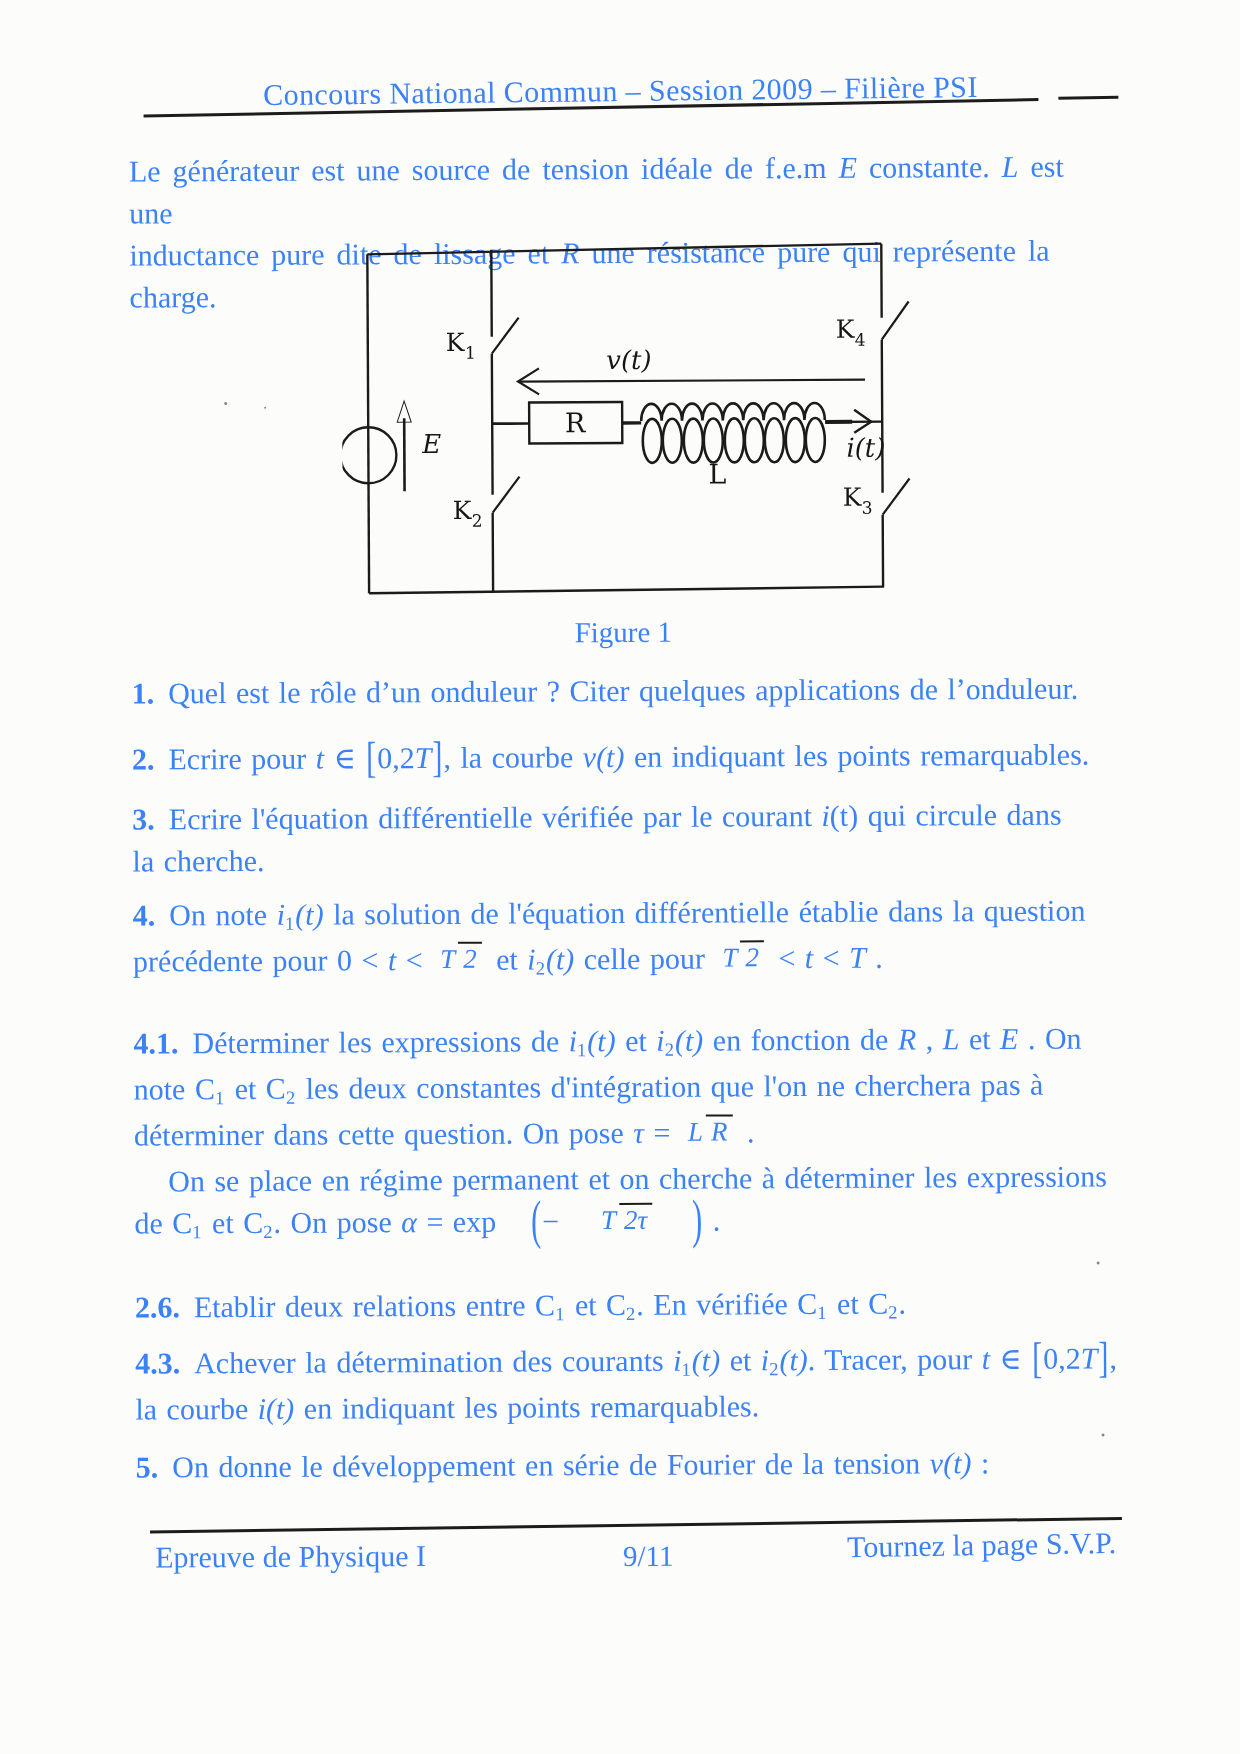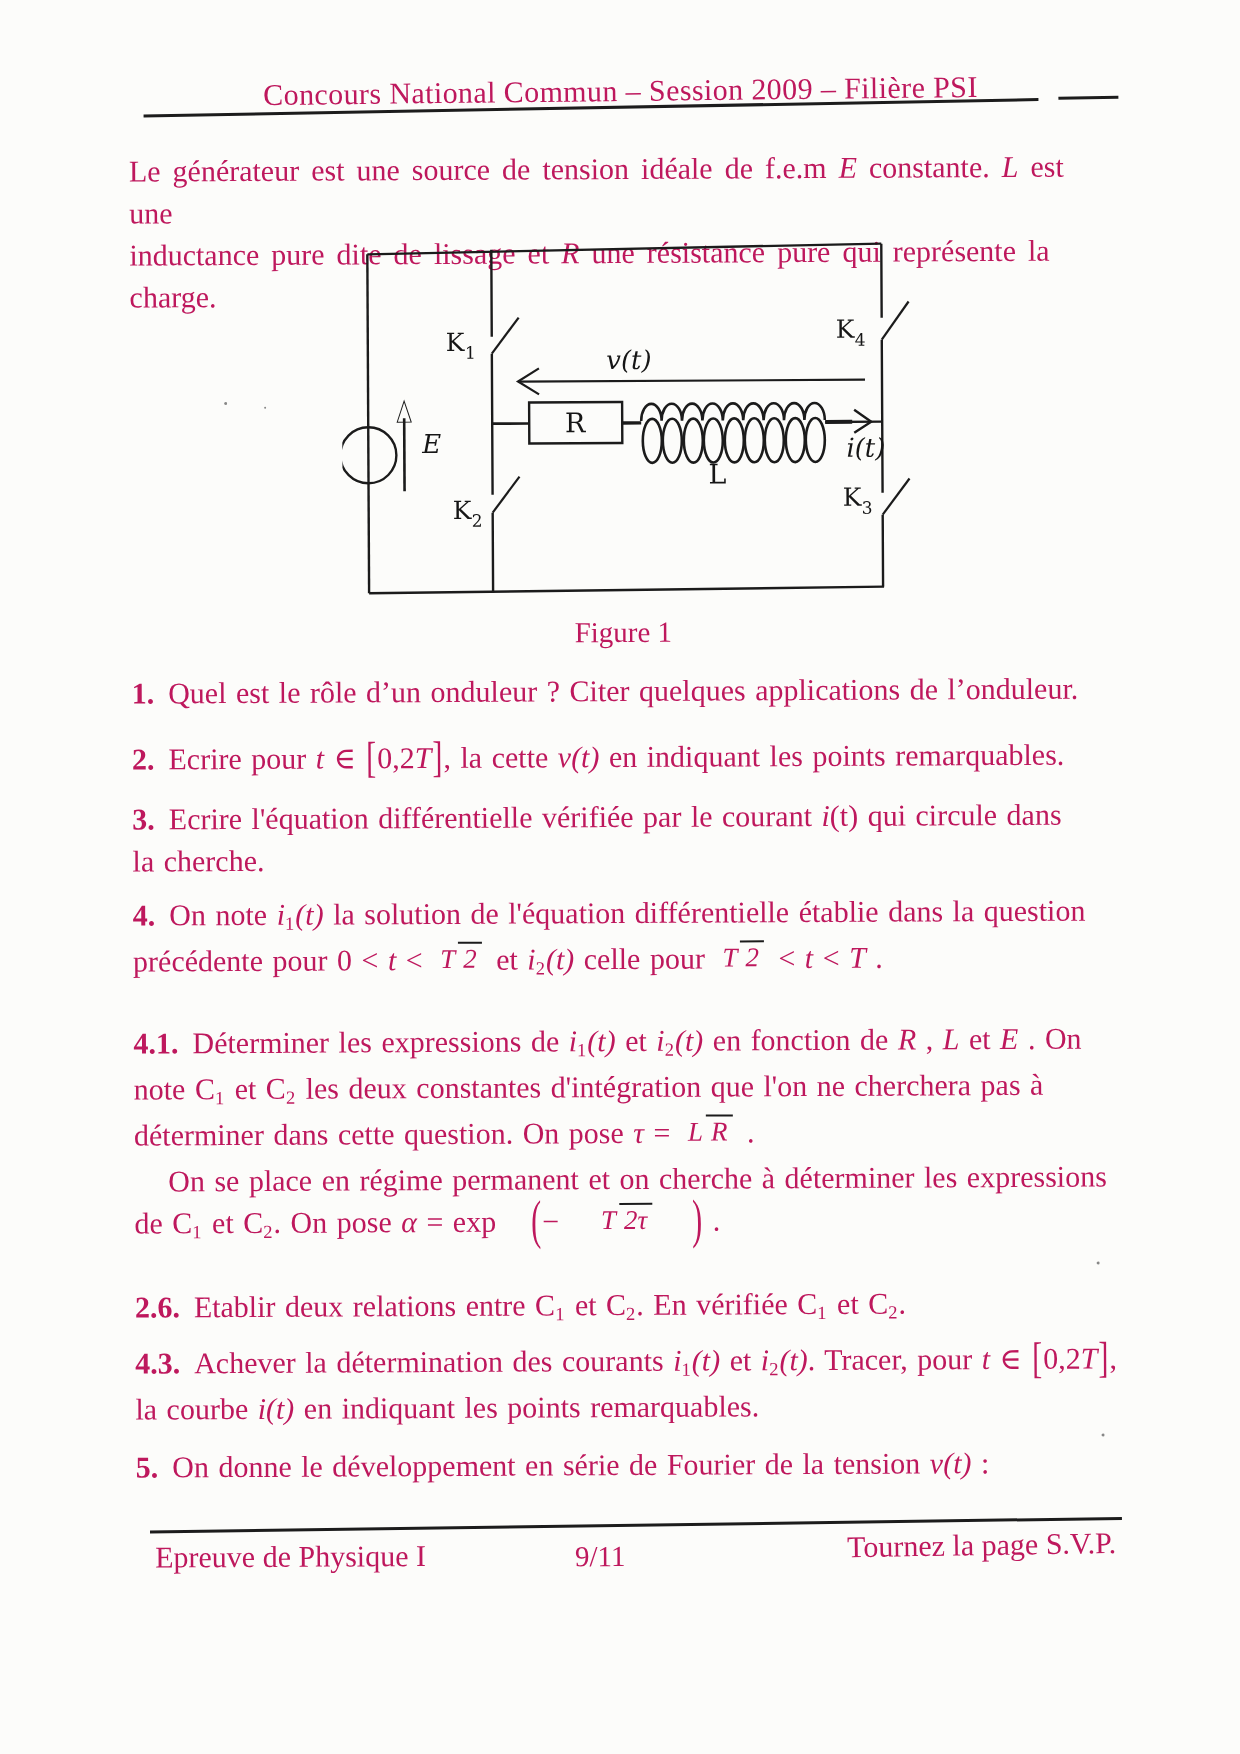--- a/index.html
+++ b/index.html
@@ -1,18 +1,18 @@
 <!DOCTYPE html>
 <html><head>
 <meta charset="utf-8">
 <style>
   html,body{margin:0;padding:0;background:#9a9a9a;}
   .page{
     position:relative;width:1240px;height:1754px;margin:0 auto;
-    background:#fcfcfa;color:#be185d;
+    background:#fcfcfa;color:#3b82f6;
     font-family:"Liberation Serif","DejaVu Serif",serif;
     overflow:hidden;
   }
   .rot{transform:rotate(-0.3deg);transform-origin:50% 50%;}
   .abs{position:absolute;}
   .header-title{
     top:74px;left:0;width:100%;text-align:center;
     font-size:30px;letter-spacing:0.4px;transform:rotate(-0.35deg);
   }
   .header-rule-wrap{top:112px;left:143px;width:975px;height:6px;transform:rotate(-0.75deg);transform-origin:0 50%;}
@@ -37,21 +37,21 @@
   .figure-caption{top:616px;left:0;width:1240px;text-align:center;font-size:29px;}
   .circuit{top:240px;left:340px;}
   .circuit path,.circuit line,.circuit ellipse,.circuit circle{stroke:#1b1b1b;fill:none;}
   .circuit text{fill:#161616;font-family:"DejaVu Serif","Liberation Serif",serif;}
   .t-main{font-size:25px;}
   .t-sub{font-size:17px;}
   .t-math{font-size:26px;font-style:italic;}
   .t-plain{font-size:27px;}
   .footer-rule{top:1528px;left:142px;width:972px;height:3px;background:#1c1c1c;transform:rotate(-0.5deg);transform-origin:0 50%;}
   .footer-left{top:1538px;left:147px;font-size:30px;}
-  .footer-center{top:1540px;left:512px;width:160px;text-align:center;font-size:29px;}
+  .footer-center{top:1540px;left:560px;width:160px;text-align:center;font-size:29px;}
   .footer-right{top:1530px;right:132px;font-size:30px;transform:rotate(-0.6deg);}
   .speck{position:absolute;background:#555;border-radius:50%;opacity:.7;}
 </style>
 </head>
 <body>
 
 <div class="page">
   <div class="rot">
 
     <div class="abs header-title">Concours National Commun – Session 2009 – Filière PSI</div>
@@ -131,21 +131,21 @@
         <text class="t-sub" x="519" y="275">3</text>
       </g>
     </svg>
 
     <div class="abs figure-caption">Figure 1</div>
 
     <div class="abs para" style="top:670px">
       <span class="qnum">1.</span><span><span class="rt">Quel est le rôle d’un onduleur ? Citer quelques applications de l’onduleur.</span></span>
     </div>
     <div class="abs para" style="top:736px">
-      <span class="qnum">2.</span><span><span class="rt">Ecrire pour </span><span class="rm">t</span><span class="rt"> ∈ </span><span class="rbig">[</span><span class="rt">0,2</span><span class="rm">T</span><span class="rbig">]</span><span class="rt">, la cette </span><span class="rm">v(t)</span><span class="rt"> en indiquant les points remarquables.</span></span>
+      <span class="qnum">2.</span><span><span class="rt">Ecrire pour </span><span class="rm">t</span><span class="rt"> ∈ </span><span class="rbig">[</span><span class="rt">0,2</span><span class="rm">T</span><span class="rbig">]</span><span class="rt">, la courbe </span><span class="rm">v(t)</span><span class="rt"> en indiquant les points remarquables.</span></span>
     </div>
     <div class="abs para" style="top:796px">
       <span class="qnum">3.</span><span><span class="rt">Ecrire l'équation différentielle vérifiée par le courant </span><span class="rm">i</span><span class="rt">(t) qui circule dans</span><br><span class="rt">la cherche.</span></span>
     </div>
     <div class="abs para" style="top:892px">
       <span class="qnum">4.</span><span><span class="rt">On note </span><span class="rm">i</span><span class="rsub">1</span><span class="rm">(t)</span><span class="rt"> la solution de l'équation différentielle établie dans la question</span><br><span class="rt">précédente pour 0 &lt; </span><span class="rm">t</span><span class="rt"> &lt; </span><span class="rfrac"><span class="num">T</span><span class="den">2</span></span><span class="rt"> et </span><span class="rm">i</span><span class="rsub">2</span><span class="rm">(t)</span><span class="rt"> celle pour </span><span class="rfrac"><span class="num">T</span><span class="den">2</span></span><span class="rt"> &lt; </span><span class="rm">t</span><span class="rt"> &lt; </span><span class="rm">T</span><span class="rt"> .</span></span>
     </div>
     <div class="abs para" style="top:1020px">
       <span class="qnum">4.1.</span><span><span class="rt">Déterminer les expressions de </span><span class="rm">i</span><span class="rsub">1</span><span class="rm">(t)</span><span class="rt"> et </span><span class="rm">i</span><span class="rsub">2</span><span class="rm">(t)</span><span class="rt"> en fonction de </span><span class="rm">R</span><span class="rt"> , </span><span class="rm">L</span><span class="rt"> et </span><span class="rm">E</span><span class="rt"> . On</span><br><span class="rt">note C</span><span class="rsub">1</span><span class="rt"> et C</span><span class="rsub">2</span><span class="rt"> les deux constantes d'intégration que l'on ne cherchera pas à</span><br><span class="rt">déterminer dans cette question. On pose </span><span class="rm">τ</span><span class="rt"> = </span><span class="rfrac"><span class="num">L</span><span class="den">R</span></span><span class="rt"> .</span></span>
     </div>

